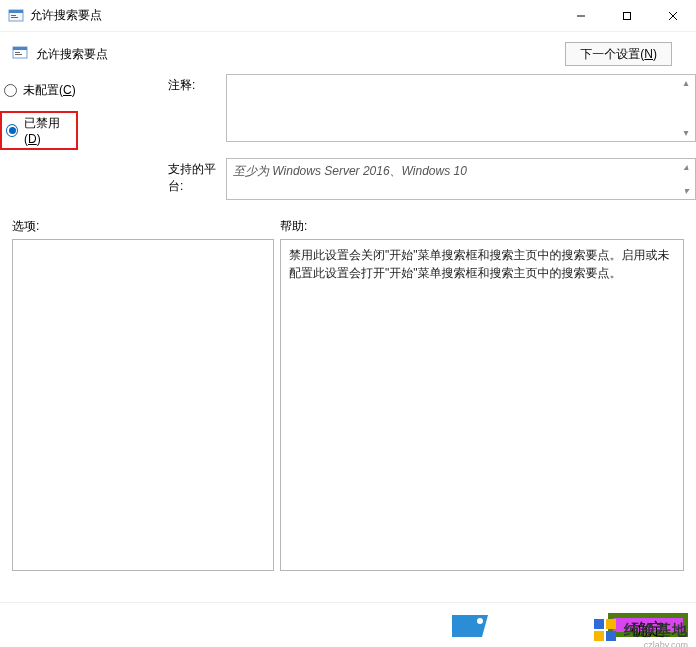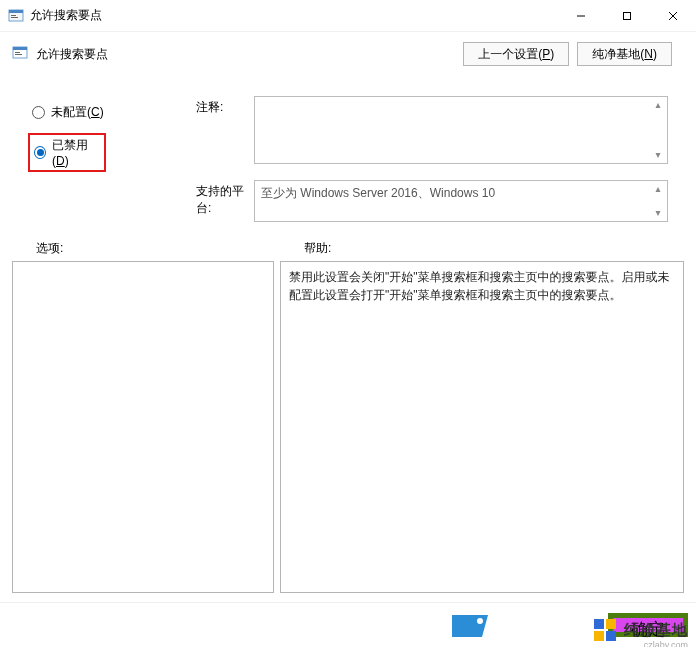--- a/index.html
+++ b/index.html
@@ -60,22 +60,21 @@
     padding: 0 14px;
     border: 1px solid #b5b5b5;
     background: #f9f9f9;
     font-size: 12px;
     color: #000;
   }
   .btn .accel { text-decoration: underline; }
   .body-grid {
     display: grid;
     grid-template-columns: 168px 1fr;
-    padding: 0 28px;
-    margin-top: 22px;
+    padding: 0 0;
   }
   .radio-group {
     padding-top: 8px;
     display: flex;
     flex-direction: column;
     gap: 10px;
   }
   .radio-row {
     display: flex;
     align-items: center;
@@ -134,37 +133,38 @@
     position: relative;
   }
   .comment-box {
     height: 68px;
   }
   .platform-box {
     height: 42px;
     padding: 4px 6px;
     font-size: 12px;
     color: #555;
+    font-style: italic;
   }
   .scroll-up, .scroll-down {
     position: absolute;
     right: 2px;
     width: 14px; height: 14px;
     color: #888;
     font-size: 10px;
     text-align: center;
     line-height: 14px;
   }
   .scroll-up { top: 1px; }
   .scroll-down { bottom: 1px; }
   .section-labels {
     display: flex;
     padding: 18px 12px 4px 12px;
   }
-  .section-labels .opt-label { width: 268px; margin-left: 24px; }
+  .section-labels .opt-label { width: 268px; }
   .section-labels .help-label {}
   .panels {
     display: flex;
     gap: 6px;
     padding: 0 12px;
   }
   .options-panel, .help-panel {
     border: 1px solid #b5b5b5;
     background: #fff;
     height: 332px;
@@ -253,24 +253,21 @@
     <svg viewBox="0 0 16 16" width="16" height="16">
       <rect x="1" y="2" width="14" height="11" fill="#fff" stroke="#6fa2d4"></rect>
       <rect x="1" y="2" width="14" height="3" fill="#4a86c5"></rect>
       <rect x="3" y="7" width="5" height="1" fill="#666"></rect>
       <rect x="3" y="9" width="7" height="1" fill="#666"></rect>
     </svg>
   </span>
   <span class="subtitle-text">允许搜索要点</span>
   <div class="top-buttons">
     <button class="btn">
-      <span>上一个设置(</span><span class="accel">P</span><span>)</span>
-    </button>
-    <button class="btn">
-      <span>纯净基地(</span><span class="accel">N</span><span>)</span>
+      <span>下一个设置(</span><span class="accel">N</span><span>)</span>
     </button>
   </div>
 </div>
 
 <div class="body-grid">
 
   <div class="radio-group">
     <label class="radio-row">
       <span class="radio"></span>
       <span class="label"><span>未配置(</span><span class="accel">C</span><span>)</span></span>

